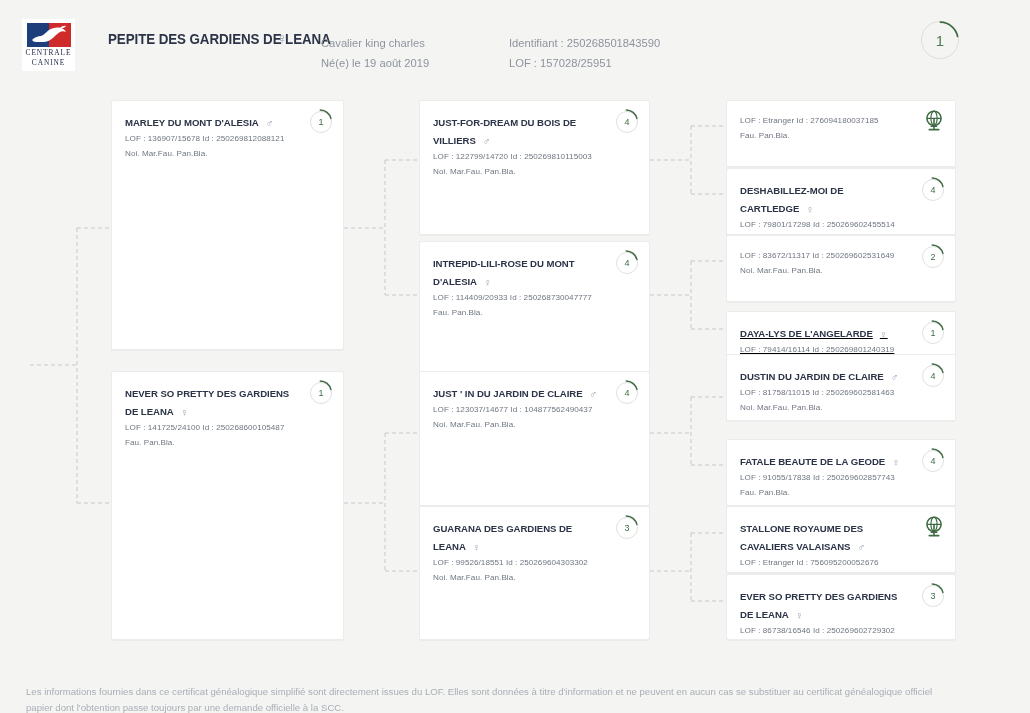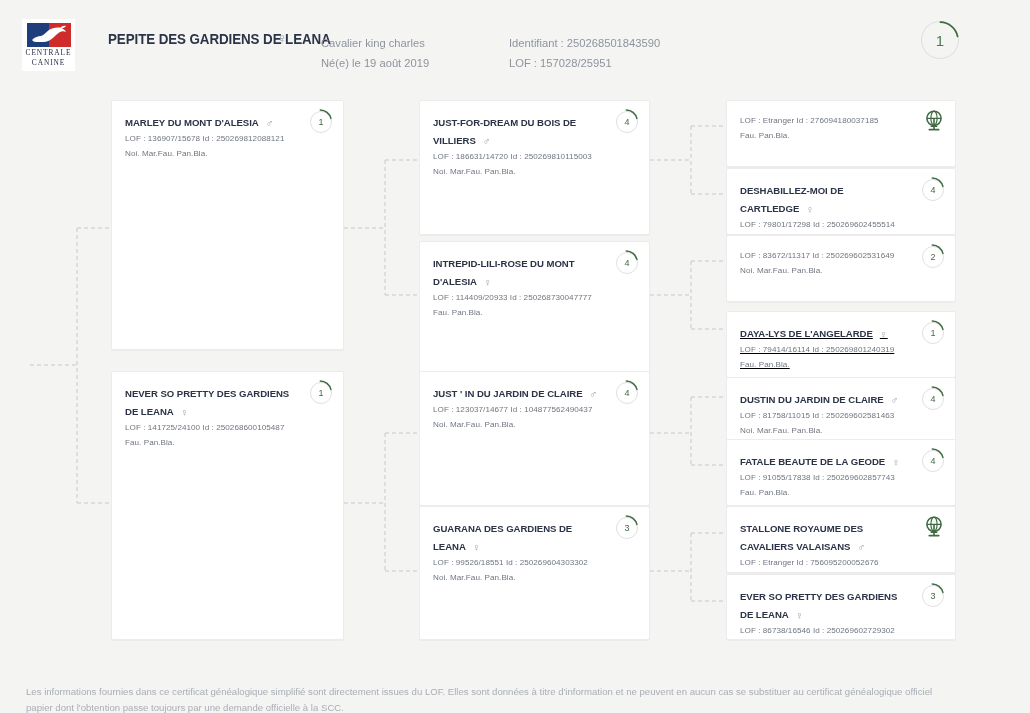--- a/index.html
+++ b/index.html
@@ -223,21 +223,21 @@
                 <path d="M12.3,0.9 A11.1,11.1 0 0 1 22.9,9.4" fill="none" stroke="#3f6b43" stroke-width="1.5" stroke-linecap="round"></path>
               </svg>
             </div>
             <div class="num">1</div>
           </div>
         </div>
       </div>
     <div class="col" id="col2">
         <div class="card" style="top: 12px; height: 135px;">
           <div class="name-wrap"><span class="card-name">JUST-FOR-DREAM DU BOIS DE VILLIERS</span><span class="sex">♂</span></div>
-          <div class="card-lof">LOF : 186631/14720   Id : 250269810115003</div>
+          <div class="card-lof">LOF : 122799/14720   Id : 250269810115003</div>
           <div class="card-colors">Noi. Mar.Fau. Pan.Bla.</div>
           <div class="badge">
             <div class="ring"></div>
             <div style="position: absolute; left: -1px; top: -1px;">
               <svg width="24" height="24" viewBox="0 0 24 24">
                 <path d="M12.3,0.9 A11.1,11.1 0 0 1 22.9,9.4" fill="none" stroke="#3f6b43" stroke-width="1.5" stroke-linecap="round"></path>
               </svg>
             </div>
             <div class="num">4</div>
           </div>
@@ -332,21 +332,21 @@
           <div class="badge">
             <div class="ring"></div>
             <div style="position: absolute; left: -1px; top: -1px;">
               <svg width="24" height="24" viewBox="0 0 24 24">
                 <path d="M12.3,0.9 A11.1,11.1 0 0 1 22.9,9.4" fill="none" stroke="#3f6b43" stroke-width="1.5" stroke-linecap="round"></path>
               </svg>
             </div>
             <div class="num">1</div>
           </div>
         </div>
-        <div class="card" style="top: 289px; height: 67px;">
+        <div class="card" style="top: 266px; height: 67px;">
           <div class="name-wrap"><span class="card-name">DUSTIN DU JARDIN DE CLAIRE</span><span class="sex">♂</span></div>
           <div class="card-lof">LOF : 81758/11015   Id : 250269602581463</div>
           <div class="card-colors">Noi. Mar.Fau. Pan.Bla.</div>
           <div class="badge">
             <div class="ring"></div>
             <div style="position: absolute; left: -1px; top: -1px;">
               <svg width="24" height="24" viewBox="0 0 24 24">
                 <path d="M12.3,0.9 A11.1,11.1 0 0 1 22.9,9.4" fill="none" stroke="#3f6b43" stroke-width="1.5" stroke-linecap="round"></path>
               </svg>
             </div>

